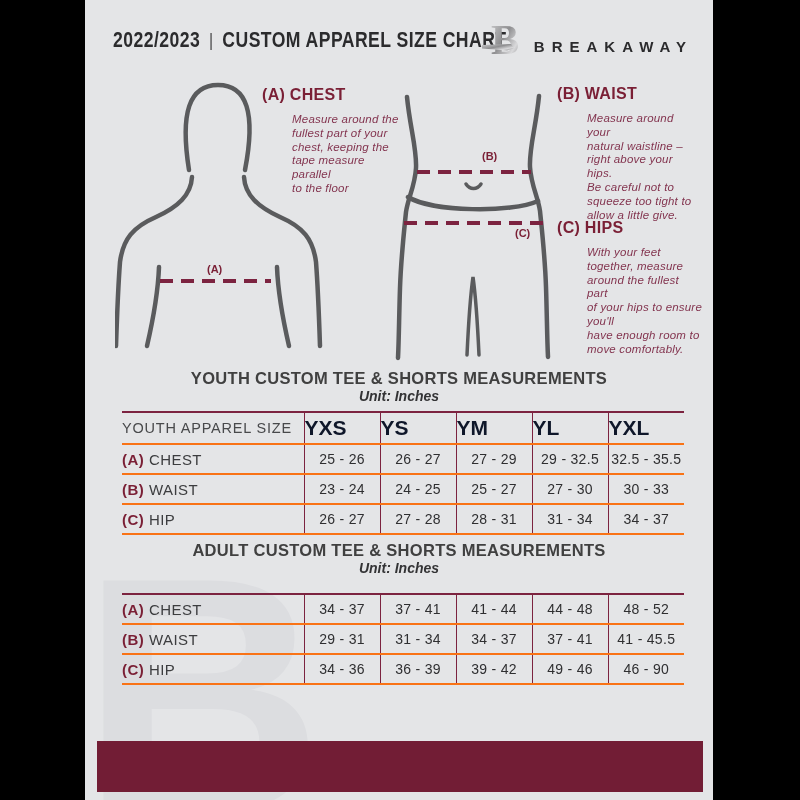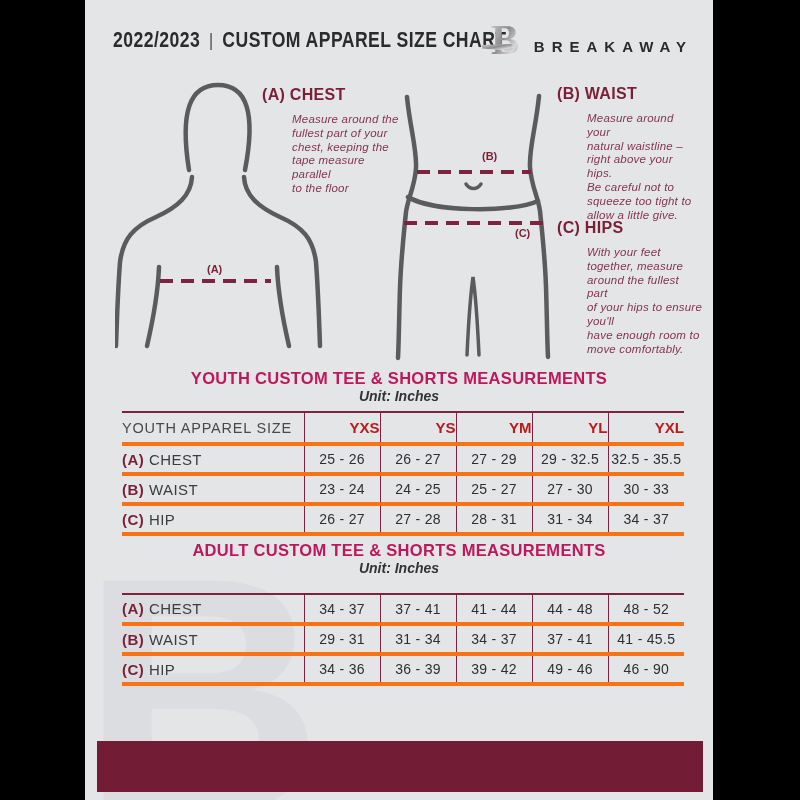--- a/index.html
+++ b/index.html
@@ -31,39 +31,39 @@
   .guide-d{
     margin-top:9px;font-style:italic;font-size:11.5px;line-height:1.2;
     color:#83344f;white-space:pre-line;letter-spacing:.2px;margin-left:30px;
   }
   .fig-marker{
     position:absolute;font-weight:700;font-size:11px;color:#7a1f35;z-index:1;
   }
   
   .sec-title{
     position:absolute;left:0;width:628px;text-align:center;
-    font-weight:600;font-size:16.5px;color:#be185d;letter-spacing:.3px;
+    font-weight:600;font-size:16.5px;color:#404040;letter-spacing:.3px;
   }
   .sec-unit{
     position:absolute;left:0;width:628px;text-align:center;
     font-style:italic;font-weight:600;font-size:14px;color:#333335;
   }
   
   .size-table{
     position:absolute;left:37px;width:562px;border-collapse:collapse;table-layout:fixed;
     border-top:2px solid #7c2340;z-index:1;background:transparent;
   }
-  .size-table tr{border-bottom:4px solid #f97316;margin-top:45px;}
+  .size-table tr{border-bottom:2px solid #f97316;margin-top:45px;}
   .size-table td{padding:0;}
   .size-table td + td{border-left:1.5px solid #7c2340;}
   .size-table tr.head-row{height:32px;}
   .size-table tr.data-row{height:30px;}
   .label-cell{padding-left:16px;font-size:15px;color:#3c3d3f;letter-spacing:.4px;}
   .head-label{font-size:14.5px;color:#48494b;letter-spacing:.8px;}
-  .head-size{text-align:right;font-weight:700;font-size:15px;color:#b91c1c;}
+  .head-size{text-align:left;font-weight:700;font-size:21px;color:#0f172a;}
   .val-cell{text-align:center;font-size:14px;color:#2f2f31;letter-spacing:.3px;}
   .marker-txt{font-weight:700;color:#7a1f35;margin-right:5px;}
   .row-label{font-weight:400;}
   
   .watermark{
     position:absolute;left:-4px;top:528px;font-size:335px;font-weight:700;
     color:#dcdde0;line-height:1;z-index:0;user-select:none;
   }
   .footer-bar{
     position:absolute;left:12px;top:741px;width:606px;height:51px;

